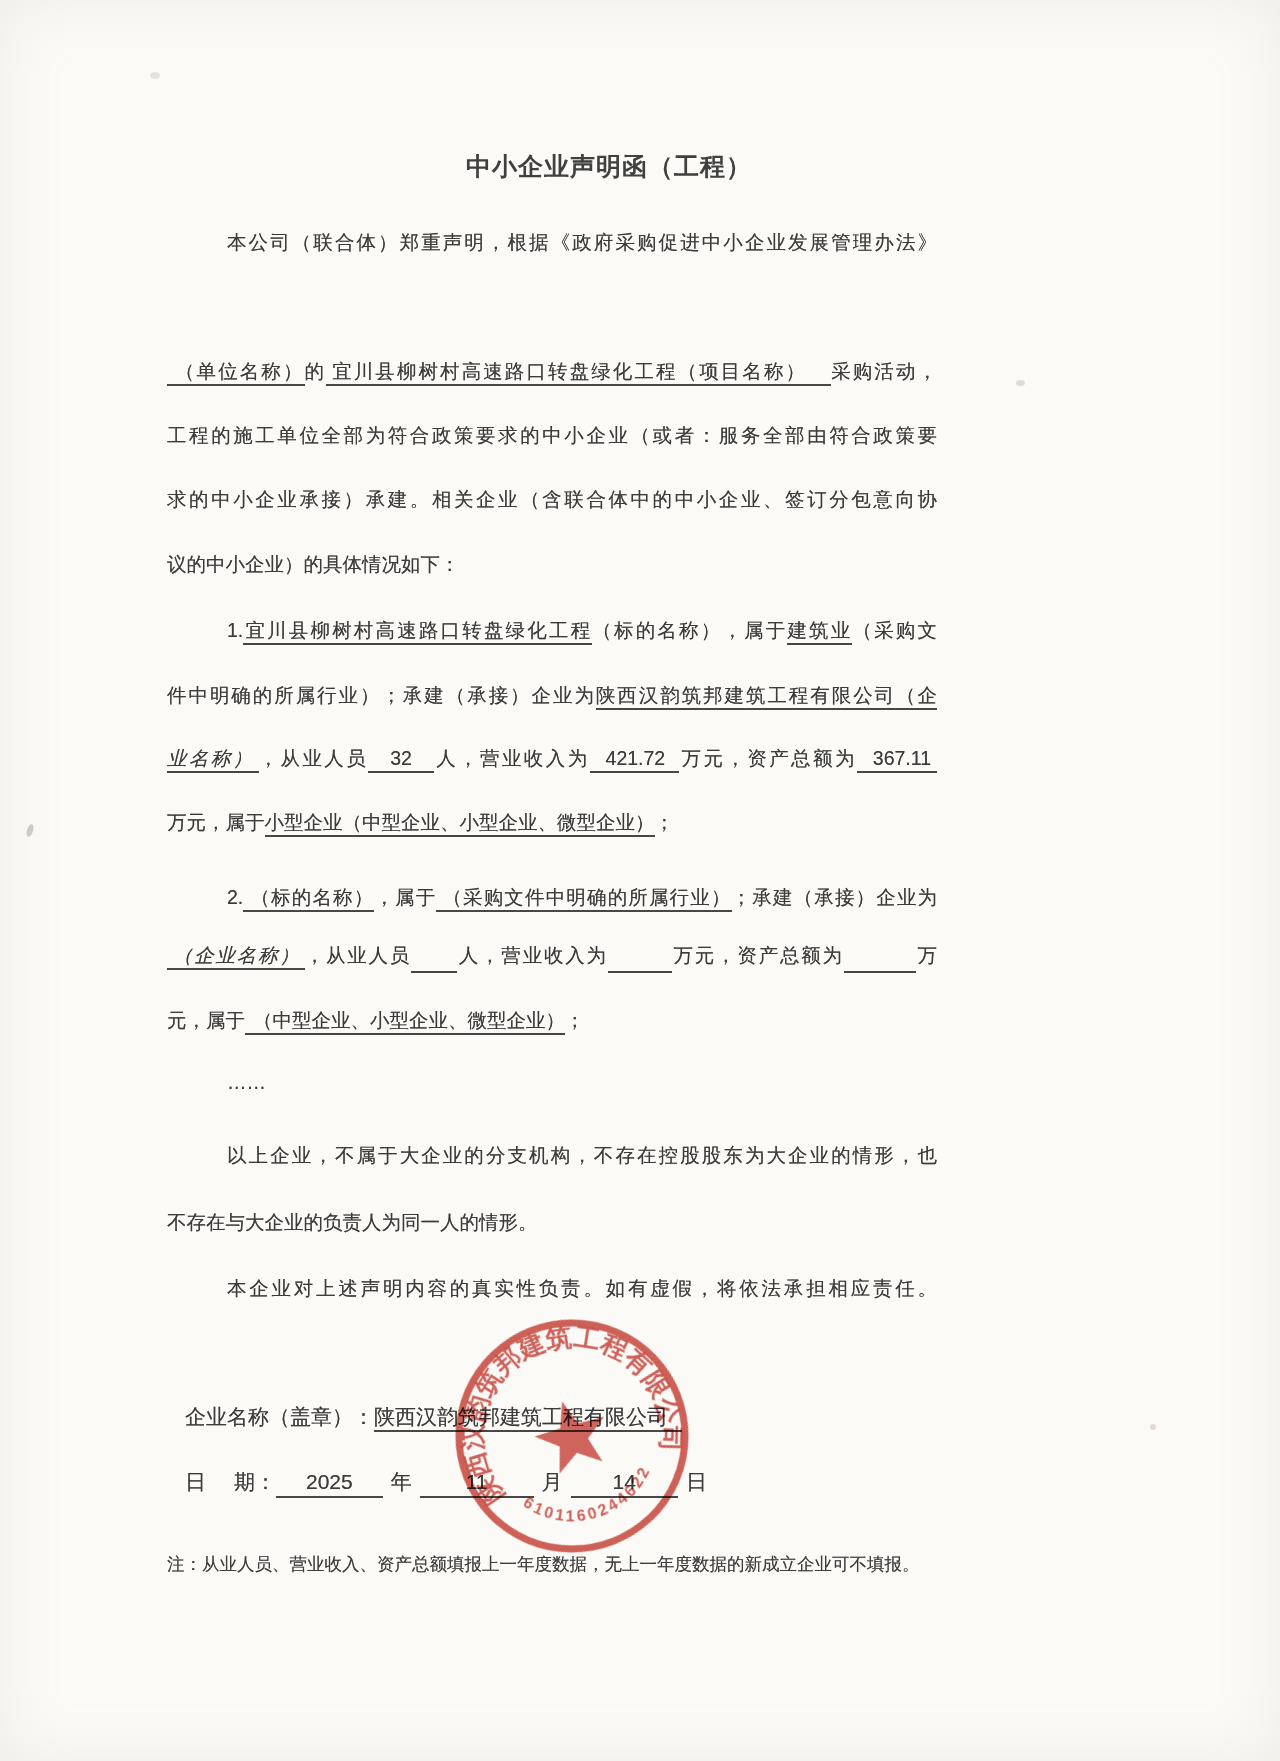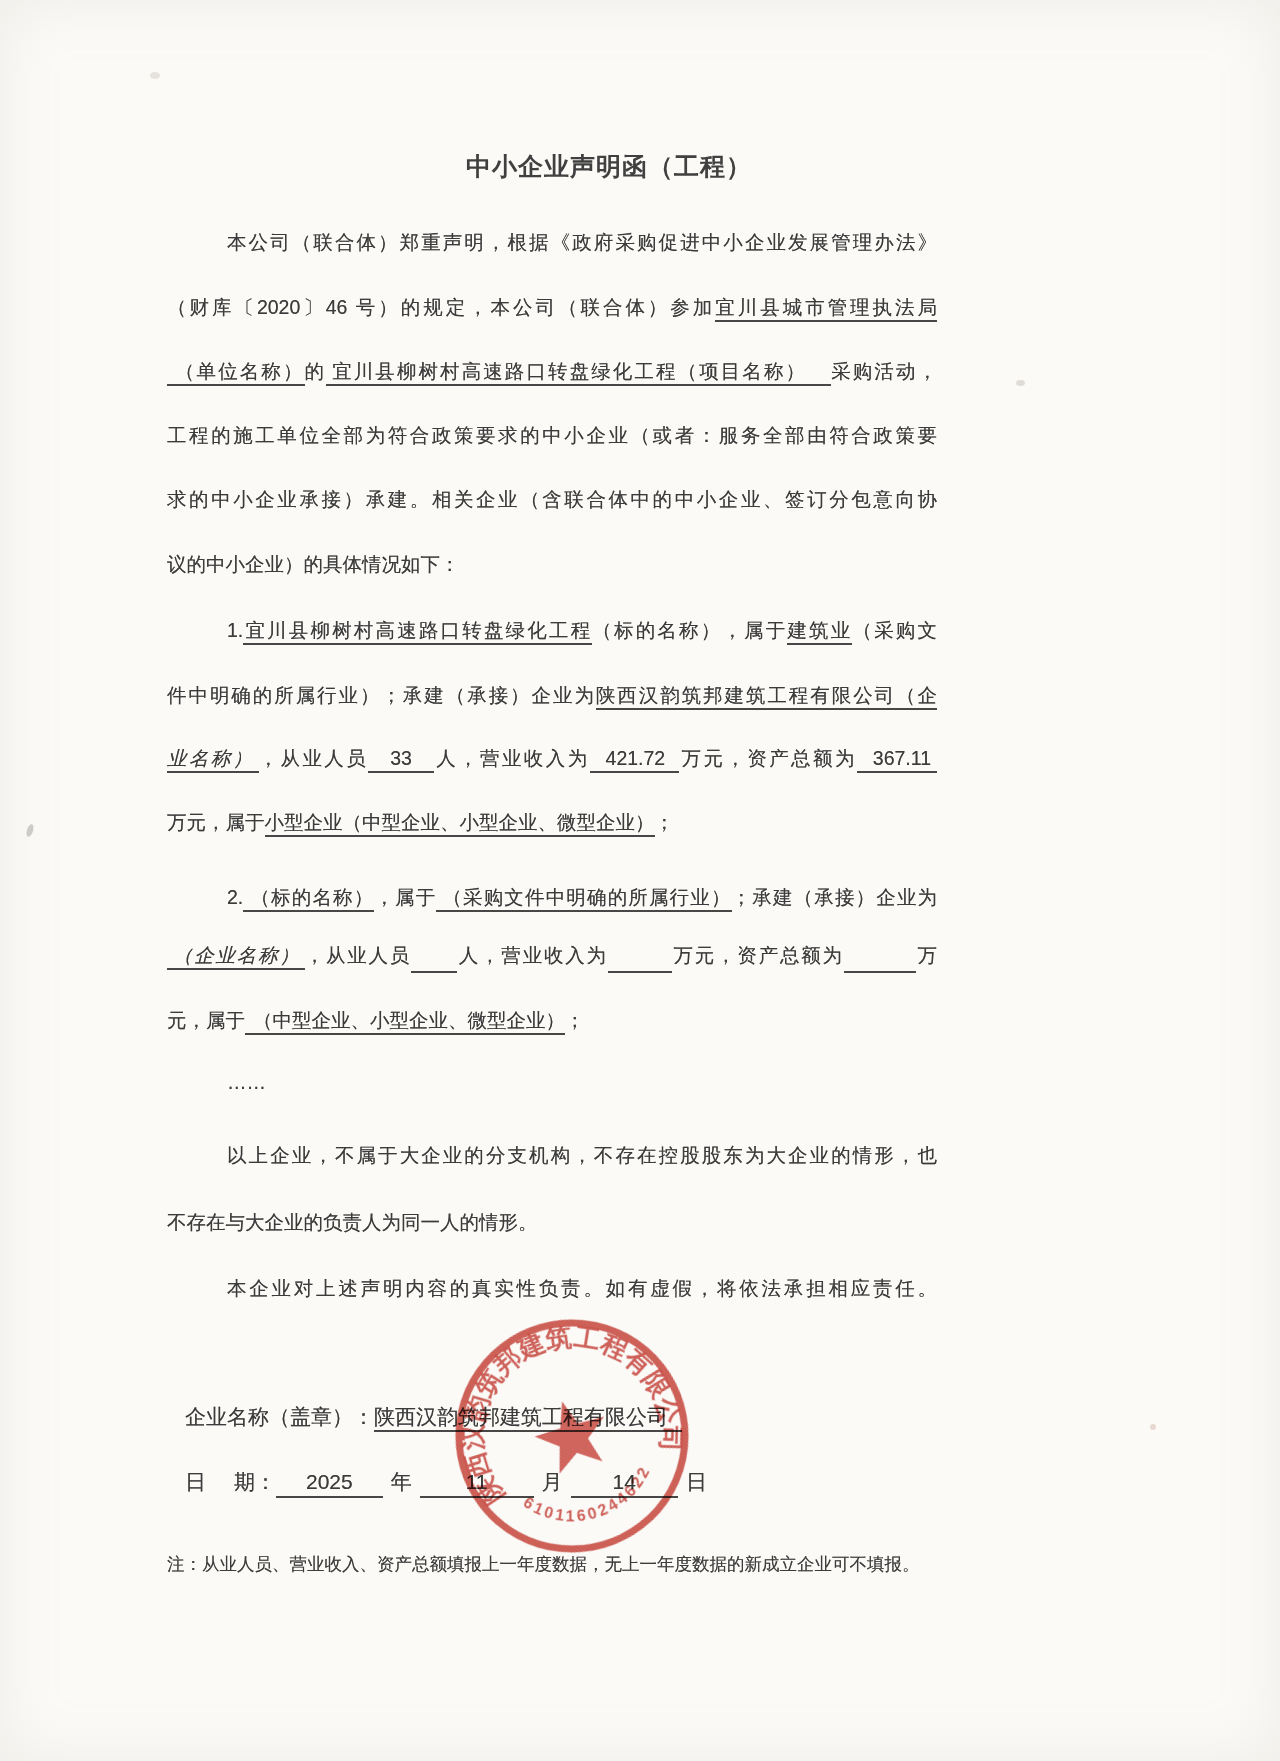--- a/index.html
+++ b/index.html
@@ -62,35 +62,34 @@
 </style>
 </head>
 <body>
 
 <div class="page">
 
   <div class="title">中小企业声明函（工程）</div>
 
   <div class="line fill ind" style="top:225px"><span>本公司（联合体）郑重声明，根据《政府采购促进中小企业发展管理办法》</span></div>
 
-  <div class="line fill" style="top:290px"><span>（财库〔2020〕46 号）的规定，本公司（联合体）参加</span><span class="u">宜川县城市管理执法局</span></div>
 
   <div class="line fill" style="top:354px"><span class="u pl8 pr8">（单位名称）</span><span>的</span><span class="u pl6 pr24">宜川县柳树村高速路口转盘绿化工程（项目名称）</span><span>采购活动，</span></div>
 
   <div class="line fill" style="top:418px"><span>工程的施工单位全部为符合政策要求的中小企业（或者：服务全部由符合政策要</span></div>
 
   <div class="line fill" style="top:482px"><span>求的中小企业承接）承建。相关企业（含联合体中的中小企业、签订分包意向协</span></div>
 
   <div class="line" style="top:547px"><span>议的中小企业）的具体情况如下：</span></div>
 
   <div class="line fill ind" style="top:613px"><span>1.</span><span class="u">宜川县柳树村高速路口转盘绿化工程</span><span>（标的名称），属于</span><span class="u">建筑业</span><span>（采购文</span></div>
 
   <div class="line fill" style="top:678px"><span>件中明确的所属行业）；承建（承接）企业为</span><span class="u">陕西汉韵筑邦建筑工程有限公司（企</span></div>
 
-  <div class="line fill" style="top:741px"><span class="u pr4">业名称）</span><span>，从业人员</span><span class="u num22">33</span><span>人，营业收入为</span><span class="u num421">421.72</span><span>万元，资产总额为</span><span class="u num367">367.11</span></div>
+  <div class="line fill" style="top:741px"><span class="u pr4">业名称）</span><span>，从业人员</span><span class="u num22">32</span><span>人，营业收入为</span><span class="u num421">421.72</span><span>万元，资产总额为</span><span class="u num367">367.11</span></div>
 
   <div class="line" style="top:805px"><span>万元，属于</span><span class="u">小型企业（中型企业、小型企业、微型企业）</span><span>；</span></div>
 
   <div class="line fill ind" style="top:880px"><span>2.</span><span class="u pl6">（标的名称）</span><span>，属于</span><span class="u pl6">（采购文件中明确的所属行业）</span><span>；承建（承接）企业为</span></div>
 
   <div class="line fill" style="top:938px"><span class="u pl6 pr4">（企业名称）</span><span>，从业人员</span><span class="blank b1"></span><span>人，营业收入为</span><span class="blank b2"></span><span>万元，资产总额为</span><span class="blank b3"></span><span>万</span></div>
 
   <div class="line" style="top:1003px"><span>元，属于</span><span class="u pl8">（中型企业、小型企业、微型企业）</span><span>；</span></div>
 
   <div class="line ind" style="top:1065px"><span>……</span></div>

